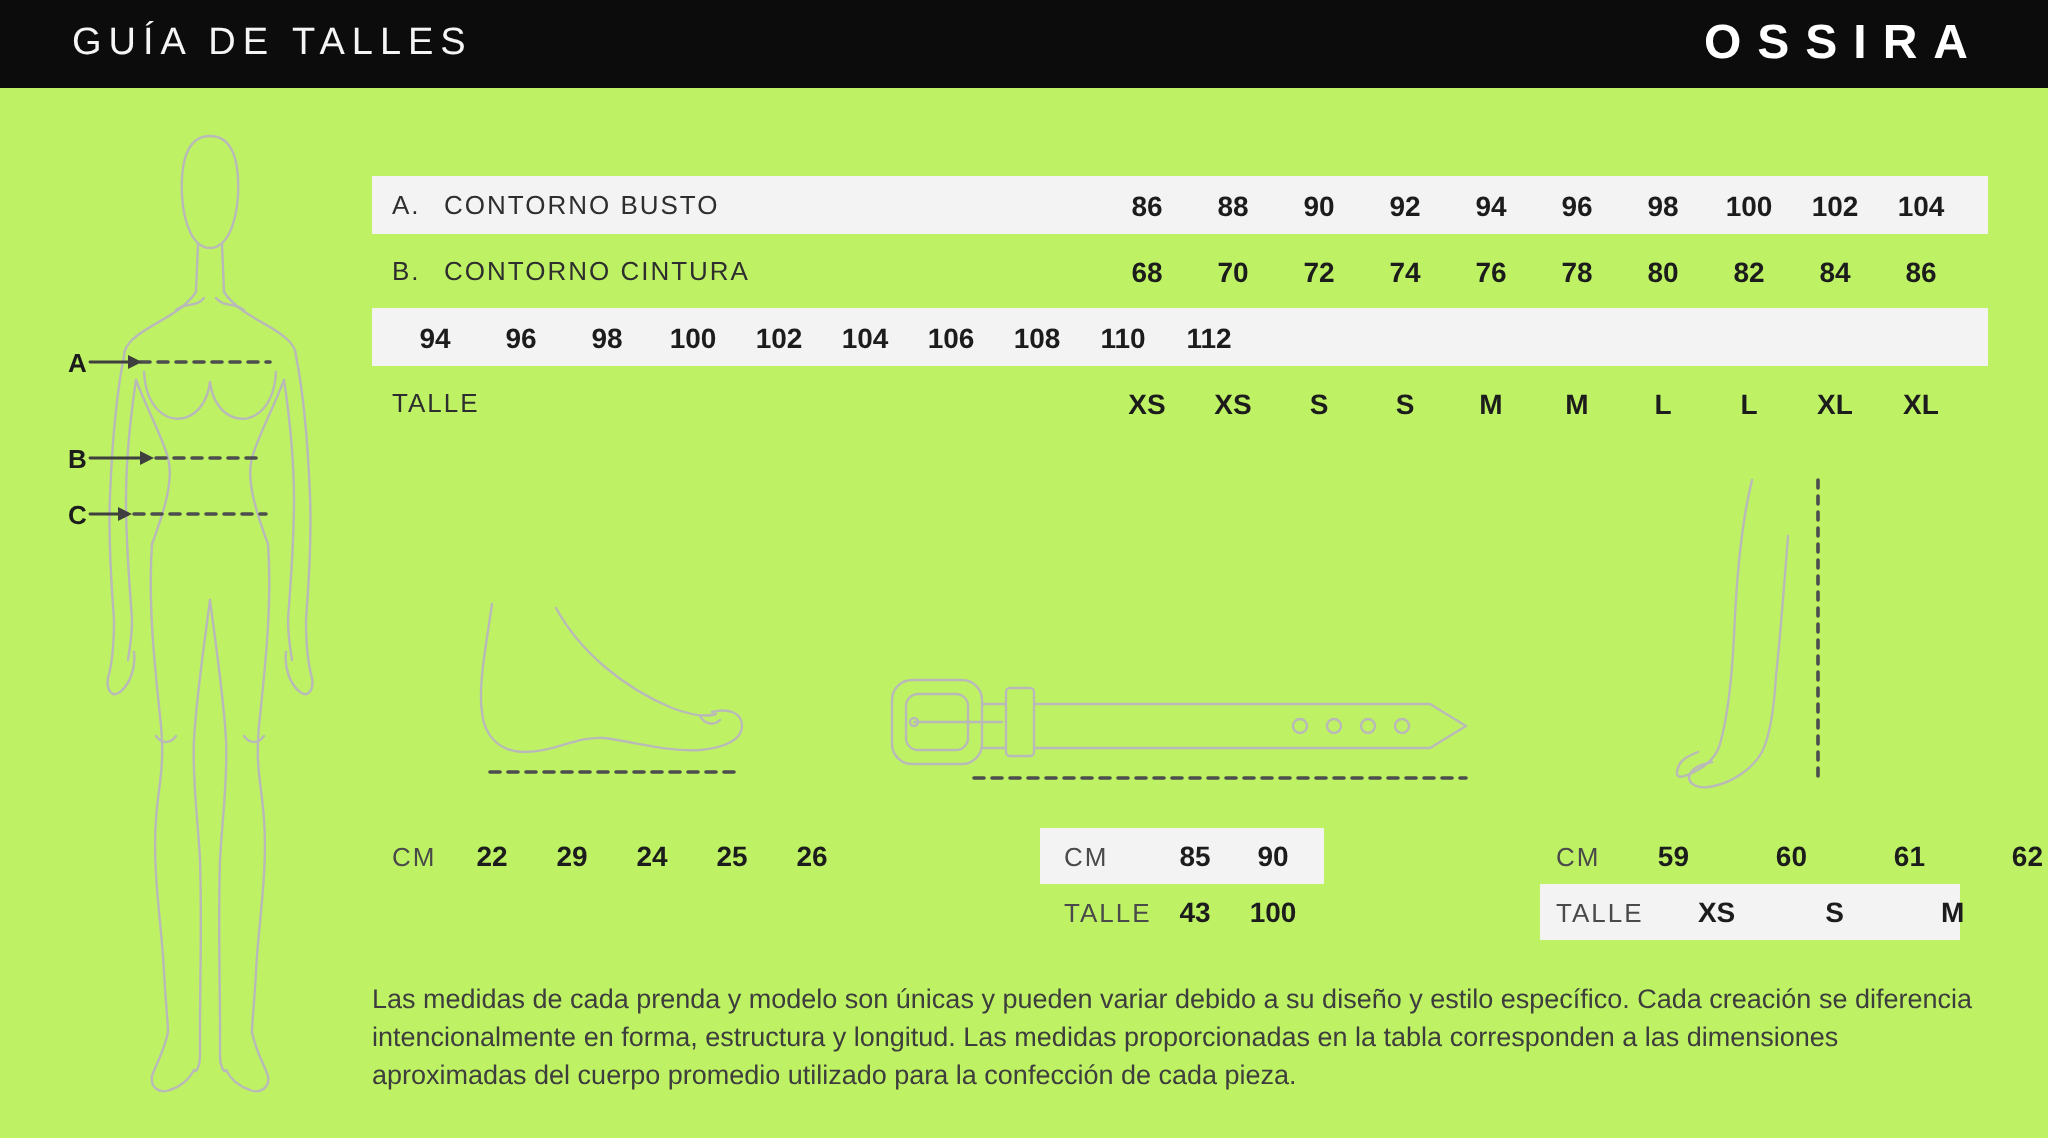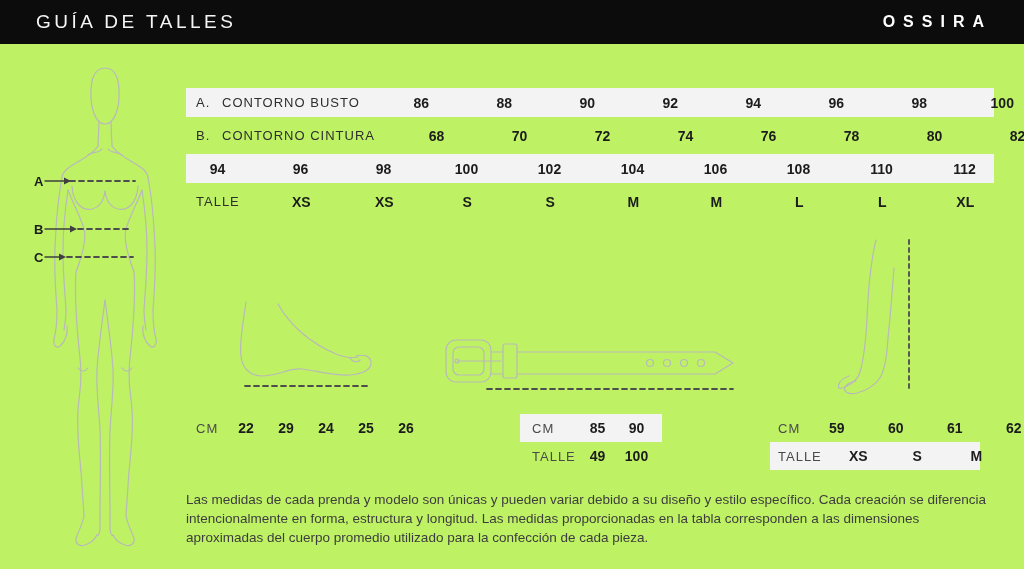--- a/index.html
+++ b/index.html
@@ -4,32 +4,32 @@
 <style>
   html,body{margin:0;padding:0;}
   body{font-family:"Liberation Sans", sans-serif; background:#ffffff;}
   .stage{position:relative;width:1024px;height:569px;background:#bef264;overflow:hidden;}
 
   
   .topbar{position:absolute;left:0;top:0;width:1024px;height:44px;background:#0c0c0c;
           display:flex;align-items:center;justify-content:space-between;box-sizing:border-box;
           padding:0 32px 0 36px;}
   .topbar .title{color:#f5f5f5;font-size:19px;letter-spacing:3.5px;font-weight:400;}
-  .topbar .brand{color:#ffffff;font-size:16px;letter-spacing:8px;font-weight:700;}
+  .topbar .brand{color:#ffffff;font-size:24px;letter-spacing:8px;font-weight:700;}
 
   
   .gtable{position:absolute;}
   .trow{display:flex;align-items:center;box-sizing:border-box;}
   .trow.striped{background:#f3f3f3;}
   .tlabel{color:#2e2e2e;font-size:13px;letter-spacing:1px;white-space:nowrap;}
   .tlabel .pref{display:inline-block;width:26px;}
   .tcell{font-weight:700;color:#1c1c1c;font-size:14px;text-align:center;flex:0 0 auto;}
 
   .size-table{left:186px;top:88px;width:808px;}
-  .size-table .trow{height:29px;margin-bottom:4px;padding:0 12px 0 10px;gap:40px;}
+  .size-table .trow{height:29px;margin-bottom:4px;padding:0 12px 0 10px;}
   .size-table .tlabel{flex:1;}
   .size-table .tcell{width:43px;}
 
   .mini .trow{height:28px;}
   .mini .tlabel{flex:1;color:#4a4a4a;}
 
   .shoe-table{left:186px;top:414px;width:240px;}
   .shoe-table .trow{padding-left:10px;}
   .shoe-table .tcell{width:40px;}
 
@@ -207,21 +207,21 @@
   </svg>
 
   <div class="gtable mini belt-table">
       <div class="trow striped">
         <div class="tlabel">CM</div>
         <div class="tcell">85</div>
         <div class="tcell">90</div>
       </div>
       <div class="trow">
         <div class="tlabel">TALLE</div>
-        <div class="tcell">49</div>
+        <div class="tcell">43</div>
         <div class="tcell">100</div>
       </div>
     </div>
 
   <svg class="sketch" style="left:830px;top:232px;" width="85" height="170" viewBox="0 0 85 170">
     <path d="M46,8 C40,32 38,62 37,86 C36,106 34,126 30,140 C28,147 23,151 17,154 C11,157 7,158 9,152 C10,148 14,146 19,144"></path>
     <path d="M64,36 C62,62 60,88 58,106 C57,123 55,136 51,144 C46,153 36,159 27,161 C19,163 13,160 15,155 C17,151 22,150 26,149"></path>
     <line class="dash" x1="79" y1="8" x2="79" y2="160" stroke-dasharray="4 4"></line>
   </svg>
 

